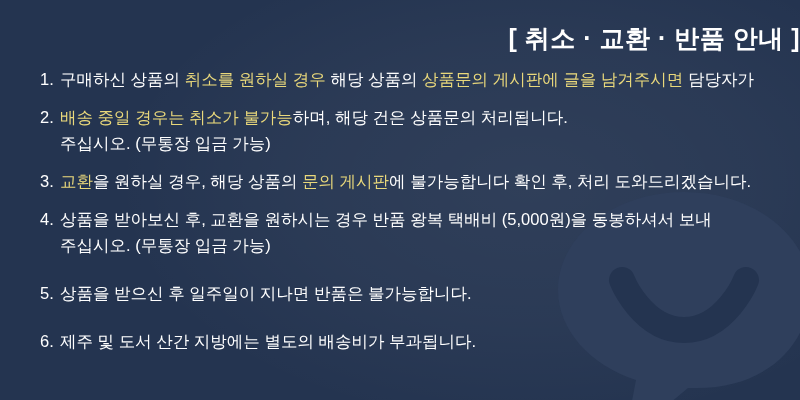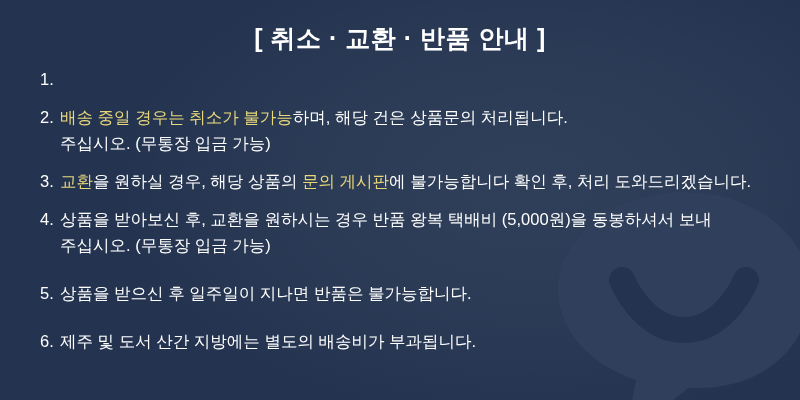--- a/index.html
+++ b/index.html
@@ -48,21 +48,21 @@
     opacity: 1;
   }
   .watermark svg { display: block; width: 100%; height: 100%; }
 
   
   .title {
     position: absolute;
     top: 22px;
     left: 0;
     width: 800px;
-    text-align: center;
+    text-align: right;
     color: #ffffff;
     font-size: 25px;
     font-weight: bold;
     letter-spacing: 0.5px;
     white-space: nowrap;
   }
 
   
   .notice-list {
     position: absolute;
@@ -125,20 +125,21 @@
                C 178 146, 198 96, 198 96" fill="none" stroke="#243450" stroke-width="26" stroke-linecap="round"></path>
     </svg>
   </div>
 
   <div class="title">[ 취소 · 교환 · 반품 안내 ]</div>
 
   <ul class="notice-list">
       <li class="notice-item">
         <span class="marker">1.</span>
         <span class="body">
+          <span class="line"><span class="pl">구매하신 상품의 </span><span class="hl">취소를 원하실 경우</span><span class="pl"> 해당 상품의 </span><span class="hl">상품문의 게시판에 글을 남겨주시면</span><span class="pl"> 담당자가</span></span>
         </span>
       </li>
       <li class="notice-item">
         <span class="marker">2.</span>
         <span class="body">
           <span class="line"><span class="hl">배송 중일 경우는 취소가 불가능</span><span class="pl">하며, 해당 건은 상품문의 처리됩니다.</span></span>
           <span class="line"><span class="pl">주십시오. (무통장 입금 가능)</span></span>
         </span>
       </li>
       <li class="notice-item">

